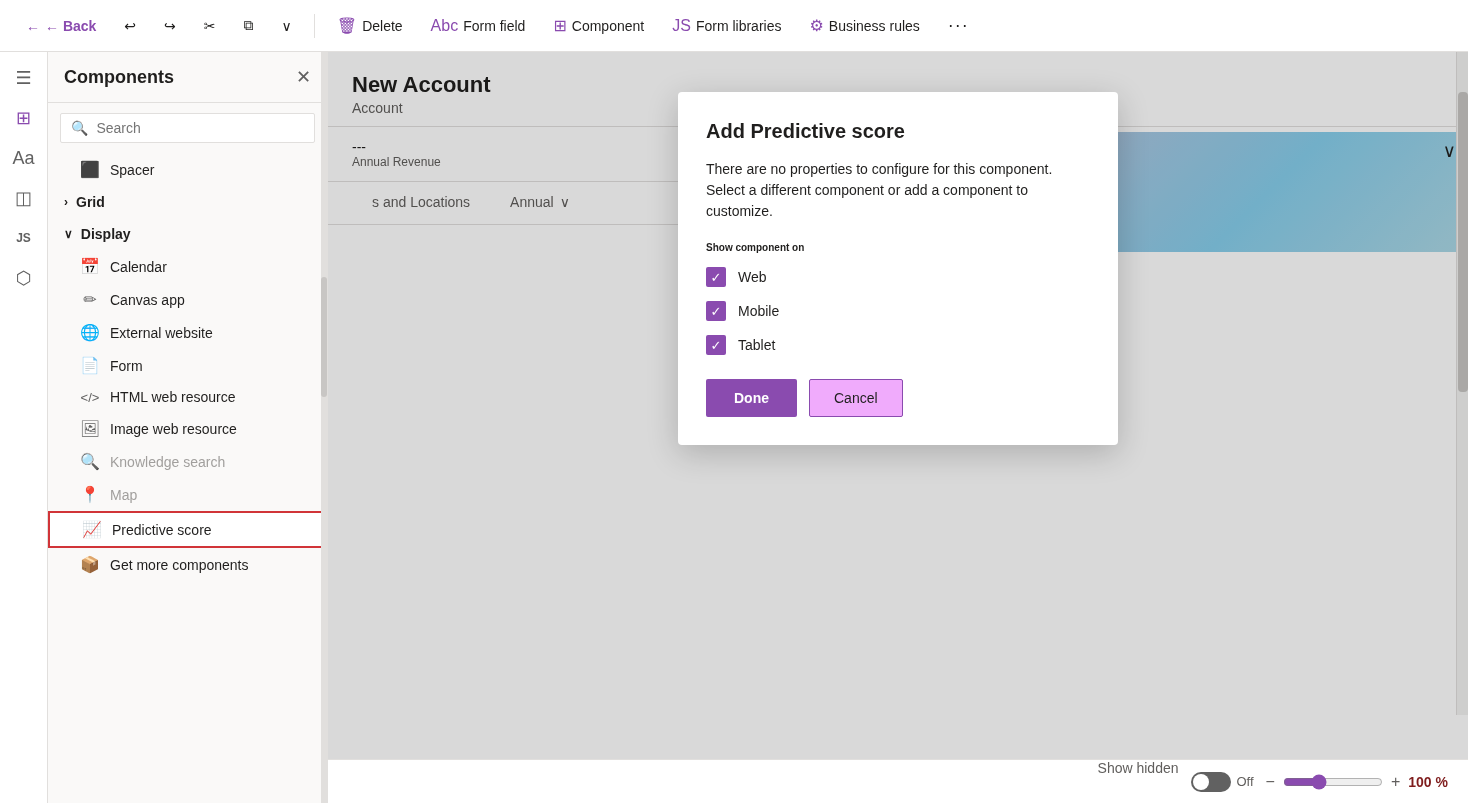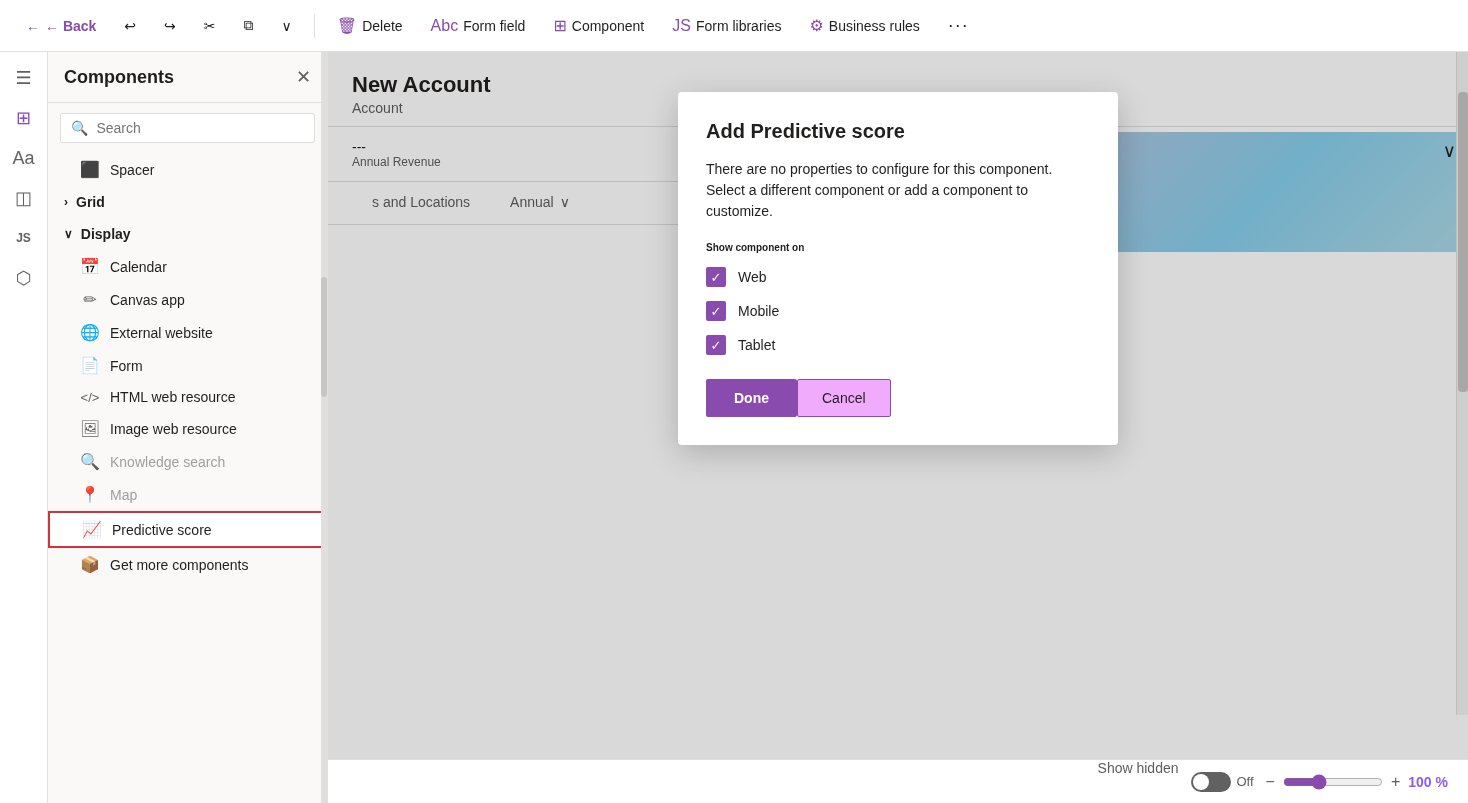--- a/index.html
+++ b/index.html
@@ -166,21 +166,21 @@
       position: absolute; top: 2px; left: 2px;
     }
     .toggle-label { font-size: 13px; color: #605e5c; }
     .zoom-controls {
       display: flex; align-items: center; gap: 8px;
     }
     .zoom-btn { background: none; border: none; cursor: pointer; font-size: 16px; color: #605e5c; }
     .zoom-slider {
       width: 100px; accent-color: #8a4baf;
     }
-    .zoom-pct { font-size: 14px; color: #8b5cf6; font-weight: 600; }
+    .zoom-pct { font-size: 14px; color: #7f1d1d; font-weight: 600; }
 
     
     .right-scrollbar {
       width: 12px; background: #f3f2f1; border-left: 1px solid #e1dfdd;
       position: relative;
     }
     .right-scroll-thumb {
       position: absolute; top: 40px; width: 10px; height: 300px;
       background: #c8c6c4; border-radius: 4px; left: 1px;
     }
@@ -205,21 +205,21 @@
       margin-bottom: 14px;
     }
     .checkbox-box {
       width: 20px; height: 20px; background: #8a4baf; border-radius: 2px;
       display: flex; align-items: center; justify-content: center;
       cursor: pointer; flex-shrink: 0;
     }
     .checkbox-check { color: #fff; font-size: 13px; }
     .checkbox-label { font-size: 14px; }
     .modal-buttons {
-      display: flex; gap: 0; margin-top: 24px;
+      display: flex; gap: 12px; margin-top: 24px;
     }
     .btn-done {
       padding: 10px 28px; background: #8a4baf; color: #fff;
       border: none; border-radius: 2px; font-size: 14px;
       font-weight: 600; cursor: pointer;
     }
     .btn-cancel {
       padding: 10px 24px; background: #f0abfc; color: #201f1e;
       border: 1px solid #8a4baf; border-radius: 2px; font-size: 14px;
       cursor: pointer;

